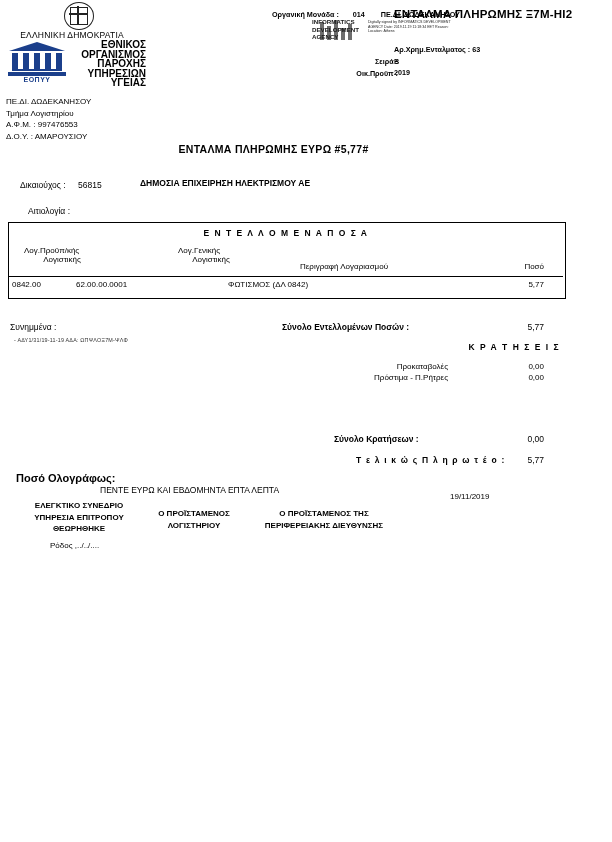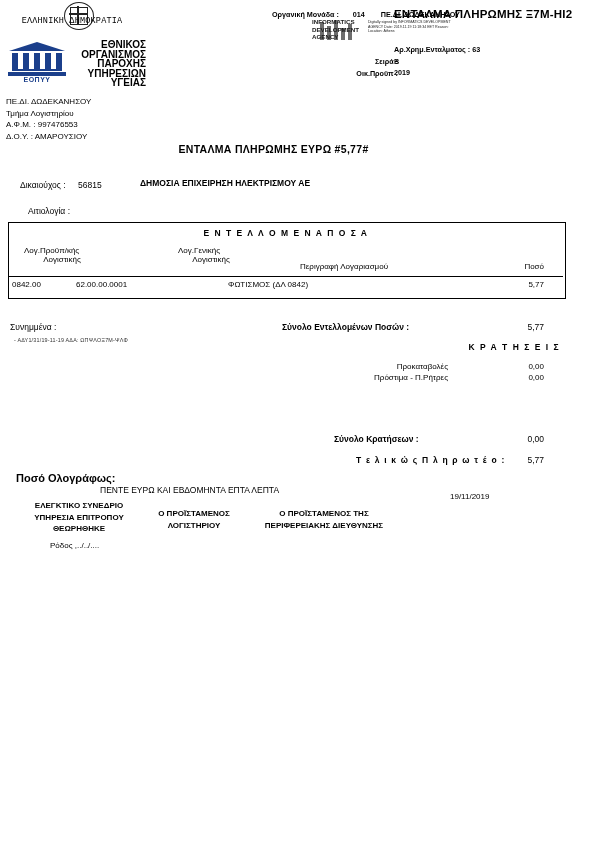--- a/index.html
+++ b/index.html
@@ -20,25 +20,24 @@
     width: 612px;
     height: 842px;
   }
   .abs { position: absolute; }
 
   
   .emblem-top {
     left: 60px; top: 2px; width: 36px; height: 28px;
   }
   .hellenic-rep {
-    left: 8px; top: 16px; width: 128px;
+    left: 8px; top: 30px; width: 128px;
     text-align: center;
     font-size: 8.5px;
     letter-spacing: 0.2px;
-    font-family: Liberation Mono, monospace;
   }
   .eopyy-logo-box {
     left: 6px; top: 38px; width: 62px; height: 46px;
   }
   .eopyy-text {
     left: 76px; top: 40px; width: 70px;
     font-size: 10px;
     line-height: 9.5px;
     font-weight: bold;
     text-align: right;

